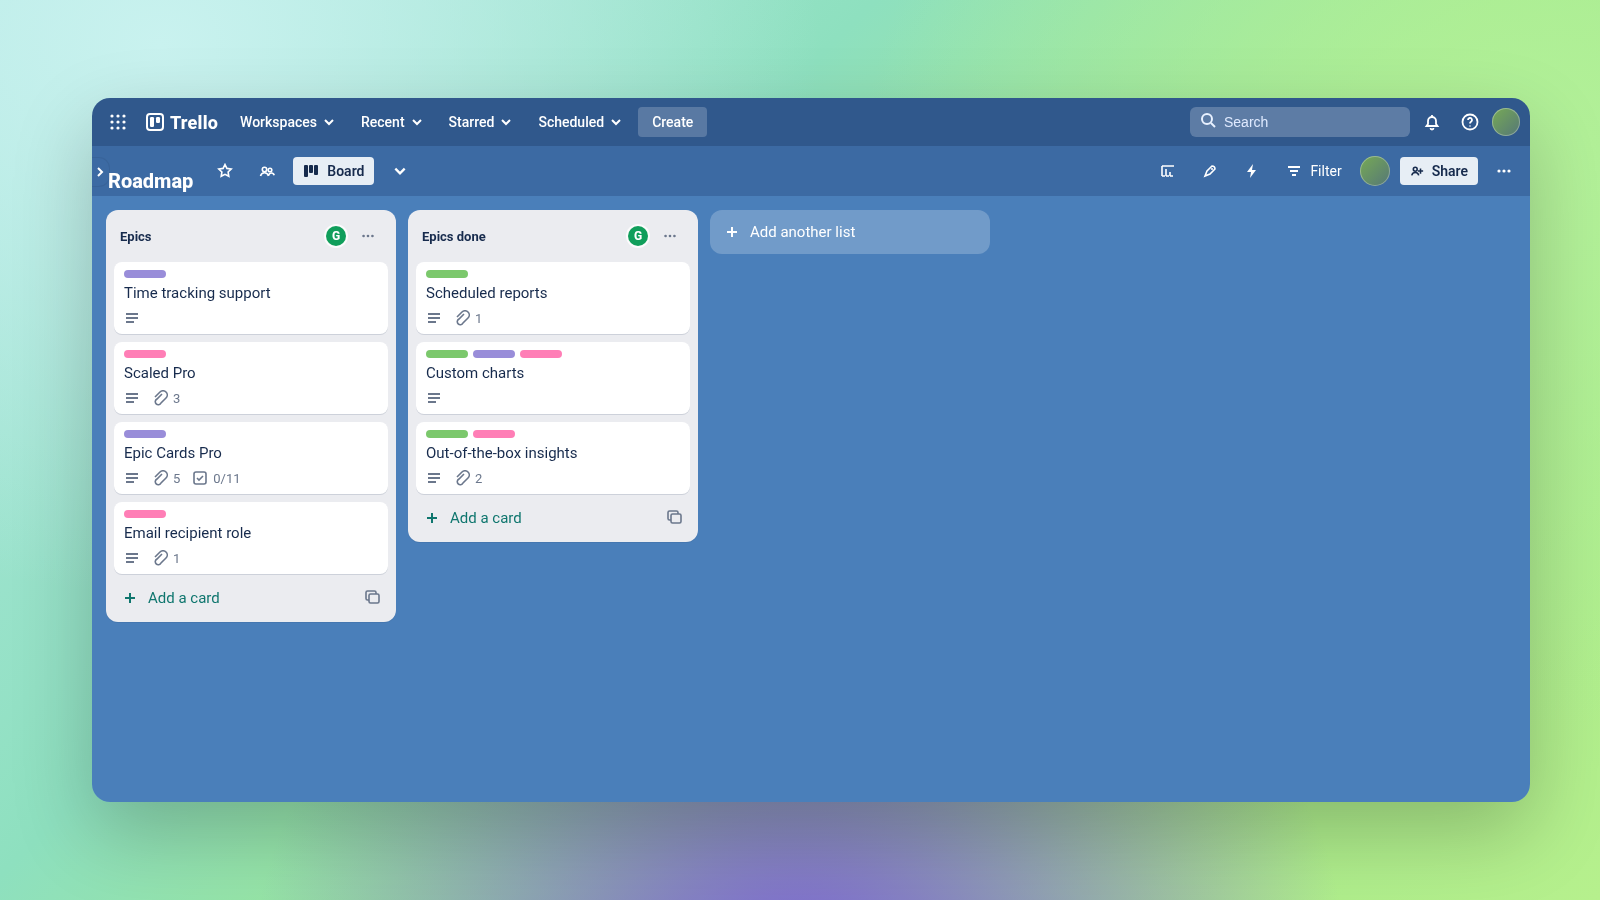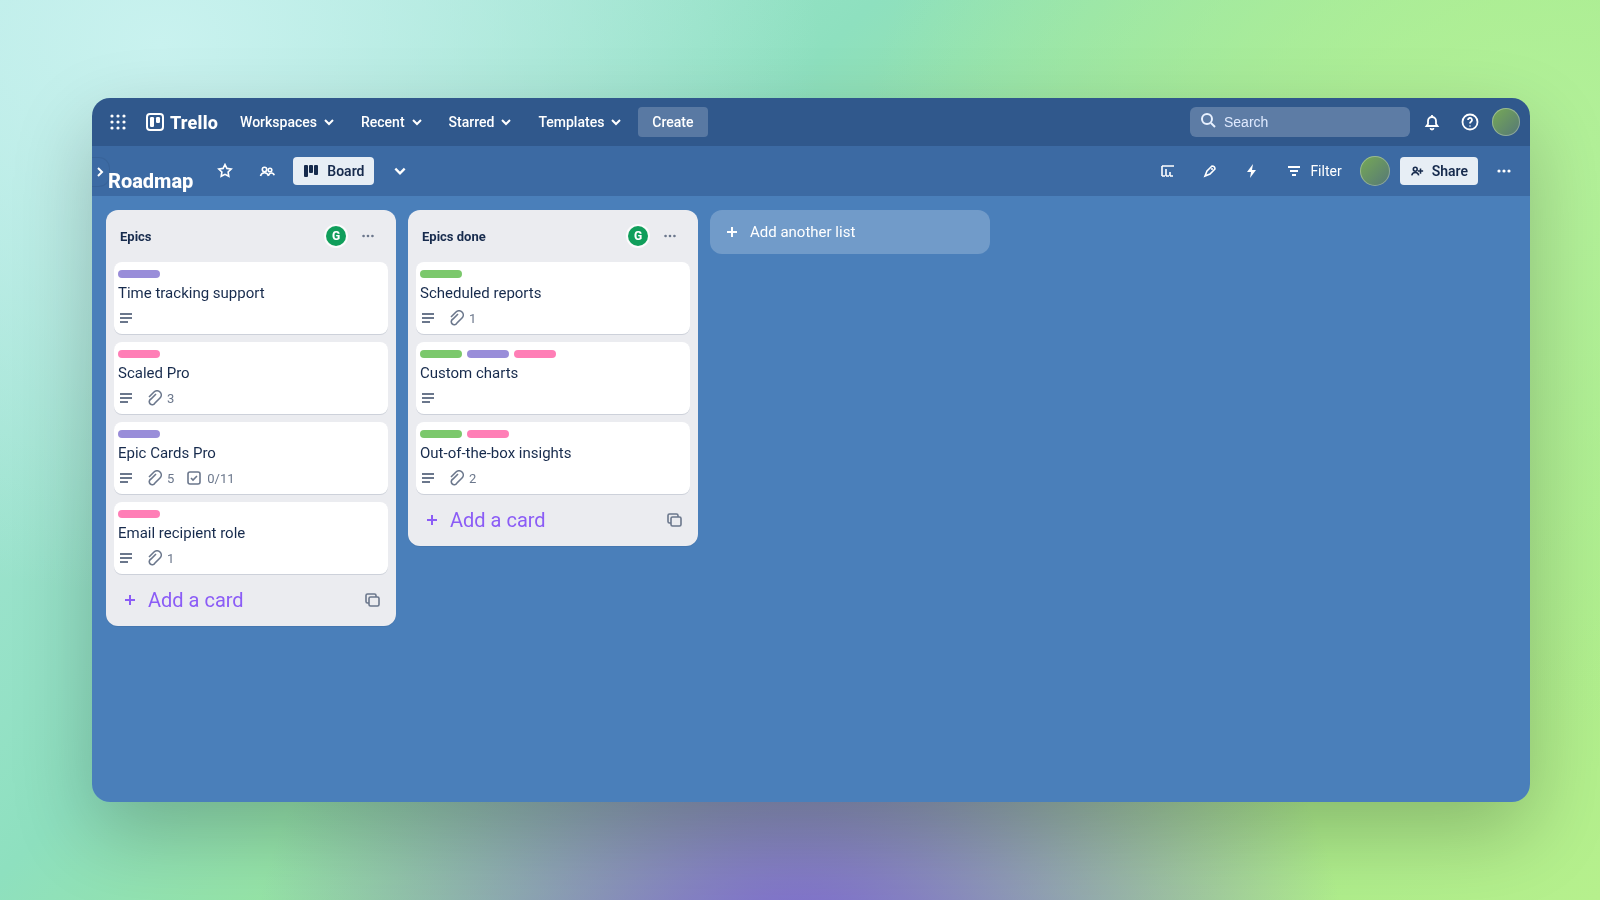--- a/index.html
+++ b/index.html
@@ -71,34 +71,34 @@
   .list{
     width:290px; background:#ebecf0; border-radius:12px; padding:10px 8px 8px;
     display:flex;flex-direction:column;gap:8px; position:relative;
     box-shadow: 0 1px 0 rgba(9,30,66,.08);
   }
   .list-header{display:flex;align-items:center;gap:8px;padding:2px 6px 4px;}
   .list-title{font-weight:700;font-size:13px;color:#172b4d;flex:1;}
   .g-badge{width:20px;height:20px;border-radius:50%;background:#109e5b;display:flex;align-items:center;justify-content:center;color:#fff;font-weight:800;font-size:12px;box-shadow:0 0 0 2px rgba(255,255,255,.8);}
   .list-more{color:#6b778c;}
   .card{
-    background:#fff;border-radius:8px;padding:8px 4px 8px; font-size:15px; color:#172b4d;
+    background:#fff;border-radius:8px;padding:8px 10px 8px; font-size:15px; color:#172b4d;
     box-shadow:0 1px 0 rgba(9,30,66,.13); cursor:pointer;
   }
   .labels{display:flex;gap:5px;margin-bottom:6px;}
   .lbl{width:42px;height:8px;border-radius:4px;}
   .lbl.purple{background:#998dd9;}
   .lbl.pink{background:#ff7eb6;}
   .lbl.green{background:#7bc86c;}
   .lbl.orange{background:#ffab4a;}
   .badges{display:flex;align-items:center;gap:12px;margin-top:8px;color:#6b778c;font-size:13px;}
   .b{display:inline-flex;align-items:center;gap:5px;}
   .b svg{display:block;}
   .add-card{
-    display:flex;align-items:center;gap:10px;padding:6px 8px;border-radius:8px;color:#8b5cf6;font-size:20px;cursor:pointer;
+    display:flex;align-items:center;gap:10px;padding:6px 8px;border-radius:8px;color:#0f766e;font-size:15px;cursor:pointer;
   }
   .add-another{
     width:280px;height:44px;border-radius:12px;background:rgba(255,255,255,.22);color:#fff;
     display:flex;align-items:center;gap:10px;padding:0 14px;font-size:15px;cursor:pointer;
   }
   .template-ico{margin-left:auto;color:#6b778c;}
   .sml{width:16px;height:16px;}
 </style>
 </head>
 <body>
@@ -147,21 +147,21 @@
     </div>
     <div class="menu-btn">
       <span>Starred</span>
       <span class="chev">
           <svg width="12" height="12" viewBox="0 0 12 12" fill="none" stroke="currentColor" stroke-width="2">
             <path d="M2 4l4 4 4-4"></path>
           </svg>
         </span>
     </div>
     <div class="menu-btn">
-      <span>Templates</span>
+      <span>Scheduled</span>
       <span class="chev">
           <svg width="12" height="12" viewBox="0 0 12 12" fill="none" stroke="currentColor" stroke-width="2">
             <path d="M2 4l4 4 4-4"></path>
           </svg>
         </span>
     </div>
     <div class="create-btn">
       <span>Create</span>
     </div>
 

